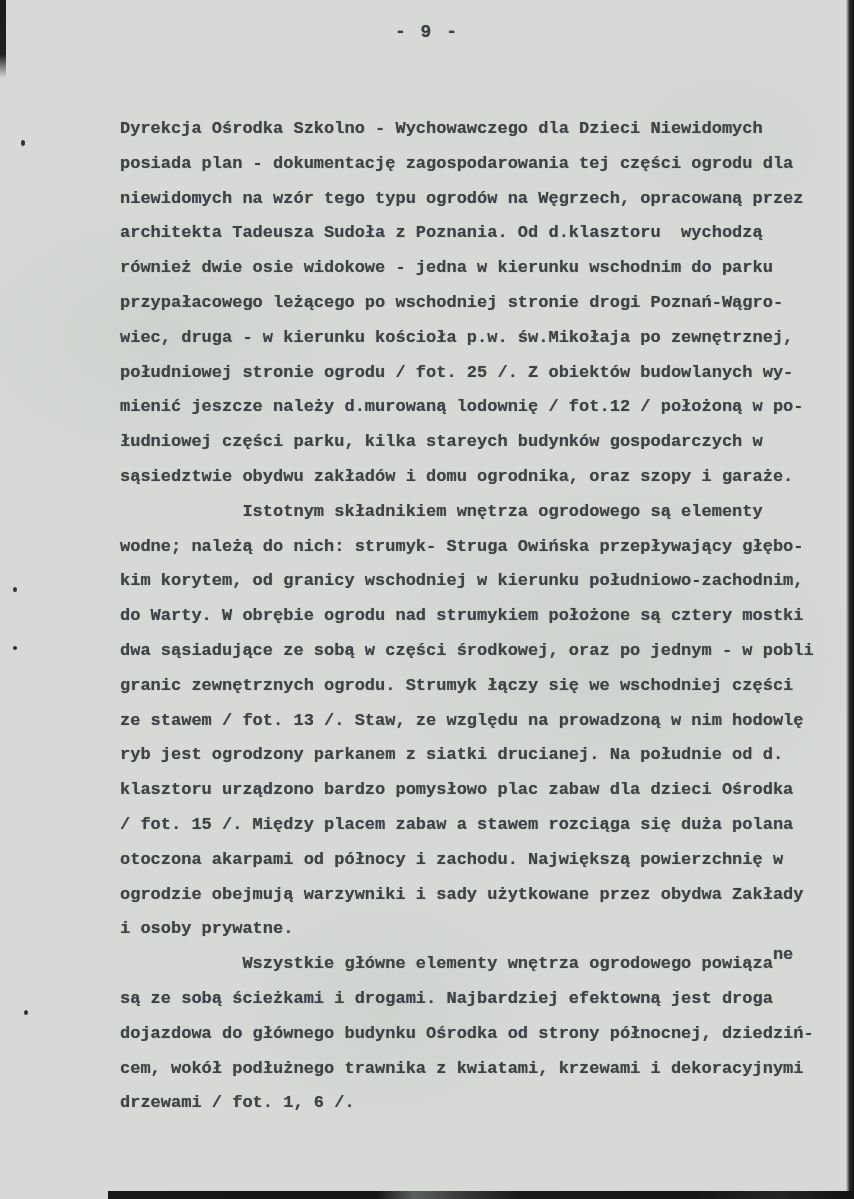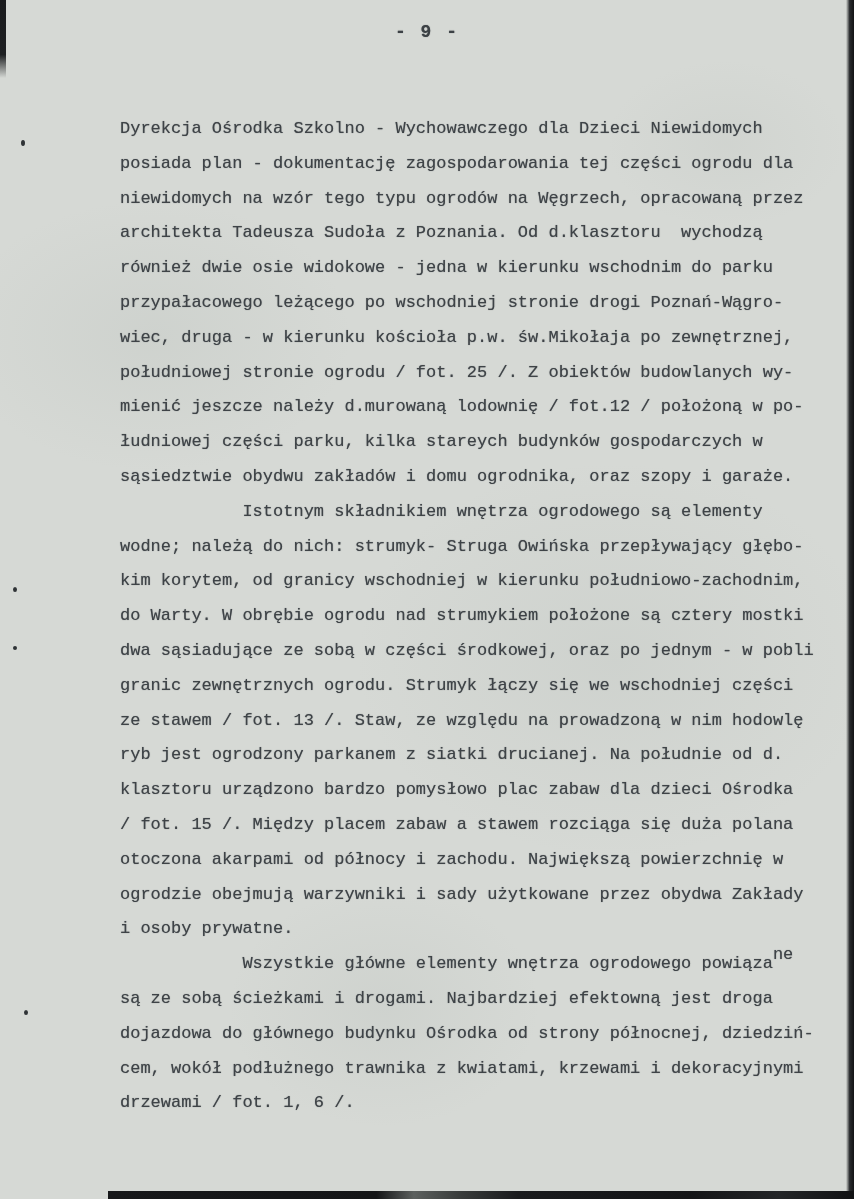--- a/index.html
+++ b/index.html
@@ -26,21 +26,21 @@
     font-weight: 700;
     letter-spacing: 2px;
     color: #3c4145;
     text-shadow: 0 0 1px rgba(50,55,60,0.65);
   }
   .doc-body {
     position: absolute;
     left: 120px; top: 112px;
     font-size: 17px;
     line-height: 34.8px;
-    font-weight: 400;
+    font-weight: 700;
     color: #3e4347;
     text-shadow: 0 0 1px rgba(52,57,62,0.6);
     white-space: pre;
   }
   .line { height: 34.8px; }
   .sup {
     position: relative;
     top: -9px;
     display: inline-block;
   }

